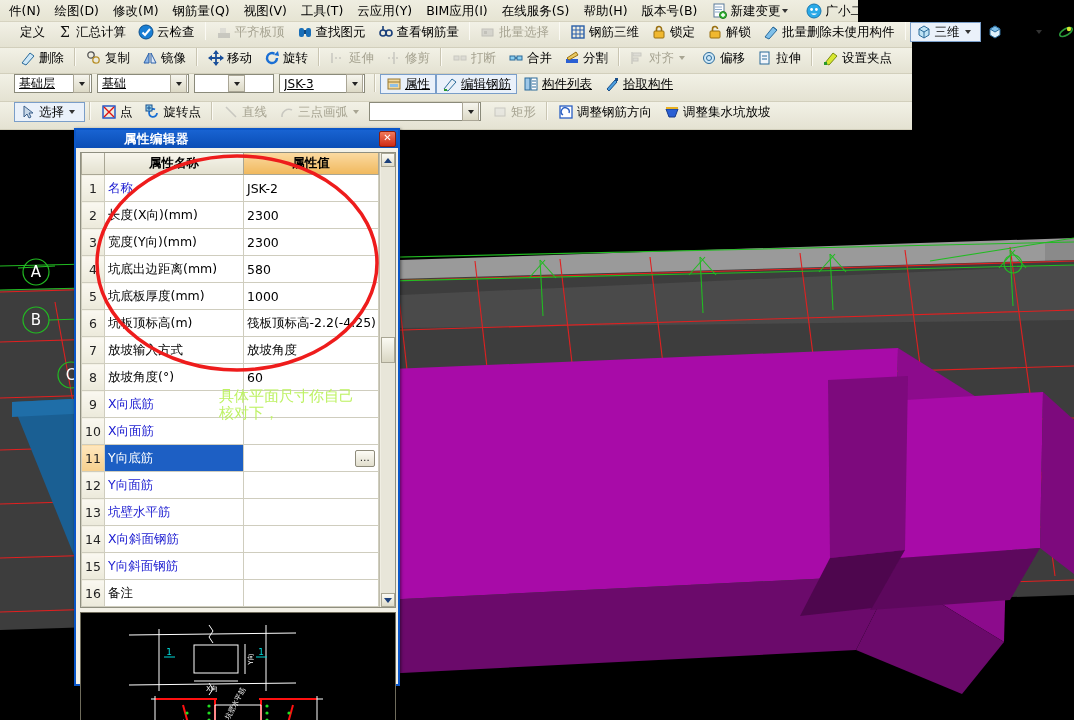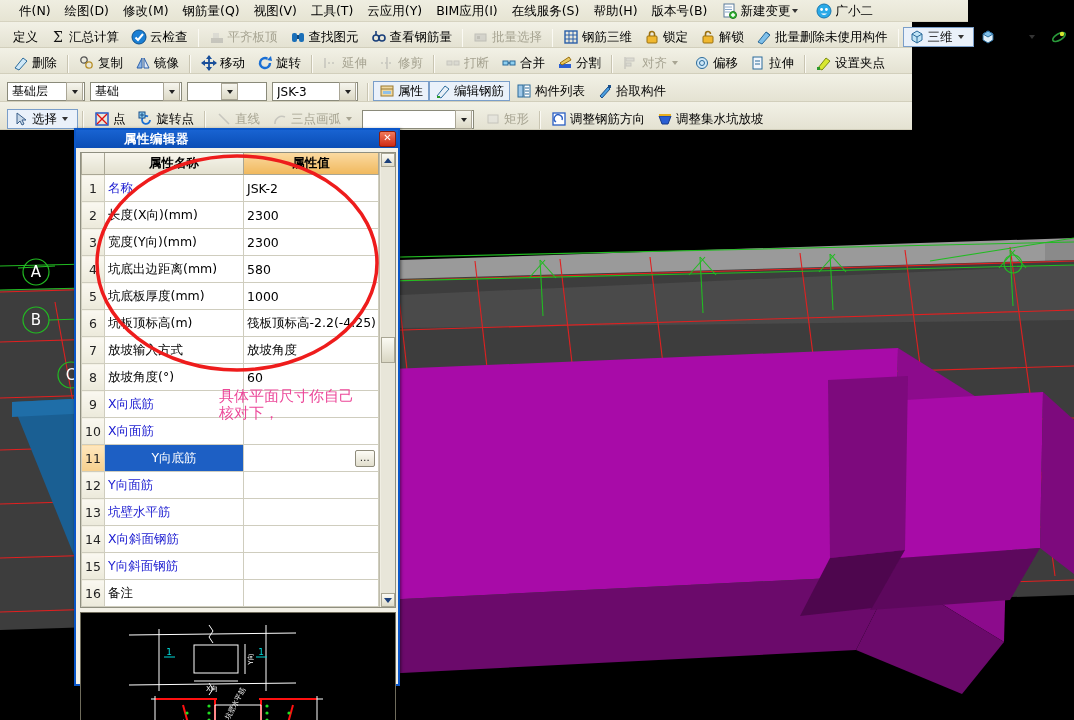--- a/index.html
+++ b/index.html
@@ -7,42 +7,42 @@
     width:1074px;height:720px;overflow:hidden;
     font-family:"DejaVu Sans","Liberation Sans",sans-serif;
     font-size:12px;
     background:#000;
     -webkit-font-smoothing:none;
   }
   #app{position:relative;width:1074px;height:720px;background:#000;}
 
   
   .menubar{
-    position:absolute;left:0;top:0;width:968px;height:22px;
+    position:absolute;left:0;top:0;width:858px;height:22px;
     background:linear-gradient(#efeee1,#e6e4d3);
     border-bottom:1px solid #d6d3c0;
     display:flex;align-items:center;box-sizing:border-box;
-    padding-left:12px;
+    padding-left:2px;
   }
   .menu-item{
     padding:2px 7px;white-space:nowrap;color:#000;font-size:12.5px;
     line-height:16px;cursor:default;
   }
 
   
   .toolbar{
     position:absolute;left:0;width:912px;
     background:linear-gradient(#f2f1e6,#e4e2d2);
     border-bottom:1px solid #d2cfbc;
-    display:flex;align-items:flex-end;box-sizing:border-box;
-    padding-left:7px;white-space:nowrap;
+    display:flex;align-items:flex-start;box-sizing:border-box;
+    padding-left:14px;white-space:nowrap;
   }
   .tb1{top:22px;height:26px;}
   .tb2{top:48px;height:26px;}
-  .tb3{top:74px;height:28px;}
+  .tb3{top:74px;height:28px;text-decoration:underline;}
   .tb4{top:102px;height:28px;}
   .tbtn{
     display:flex;align-items:center;gap:3px;
     padding:2px 5px;height:20px;box-sizing:border-box;
     font-size:12.5px;color:#000;cursor:default;border:1px solid transparent;
   }
   .tbtn.disabled{color:#a6a391;}
   .tbtn.framed{border:1px solid #7a9ec9;background:#eaf1fa;}
   .vsep{width:1px;height:18px;background:#c9c5b2;margin:0 4px;border-right:1px solid #fbfaf4;}
   .caret{
@@ -112,21 +112,21 @@
     overflow:hidden;white-space:nowrap;
   }
   td.idx{
     width:20px;text-align:center;background:linear-gradient(#faf8f0,#eceadb);
     color:#222;font-size:12px;border-right:1px solid #b8b5a4;
   }
   td.idx.sel{background:linear-gradient(#ffe7bd,#f6cf8d);}
   td.nm{width:136px;color:#000;}
   td.nm.blue{color:#1a1ad0;margin-top:16px;}
   td.vl{color:#000;}
-  tr.selrow td.nm{background:#1d5fc4;color:#fff;text-align:center;}
+  tr.selrow td.nm{background:#1d5fc4;color:#fff;}
   tr.selrow td.vl{background:#fff;}
   .dots{
     float:right;width:18px;height:15px;margin-top:1px;
     border:1px solid #8e8b7b;background:linear-gradient(#fdfcf6,#e1decd);
     font-size:10px;line-height:13px;text-align:center;letter-spacing:1px;color:#222;
     border-radius:2px;
   }
   .vscroll{
     width:15px;background:#f0eee3;border-left:1px solid #bfbcab;
     display:flex;flex-direction:column;justify-content:space-between;align-items:center;
@@ -145,21 +145,21 @@
   .arw i.dn{width:0;height:0;border-left:4px solid transparent;border-right:4px solid transparent;border-top:5px solid #1b3f7a;display:block;}
 
   .preview{
     position:absolute;left:4px;top:482px;width:316px;height:190px;
     background:#000;border:1px solid #6f6c5c;box-sizing:border-box;overflow:hidden;
   }
 
   
   .annot{position:absolute;left:0;top:0;width:1074px;height:720px;pointer-events:none;}
   .annot-text{
-    position:absolute;color:#ec4899;font-size:15px;line-height:17px;
+    position:absolute;color:#bef264;font-size:15px;line-height:17px;
     font-family:"DejaVu Sans","Liberation Sans",sans-serif;white-space:pre;
   }
 </style>
 </head>
 <body>
 
 <div id="app">
 
   <div class="menubar" id="menubar">
       <div class="menu-item"><span>件(N)</span></div>

